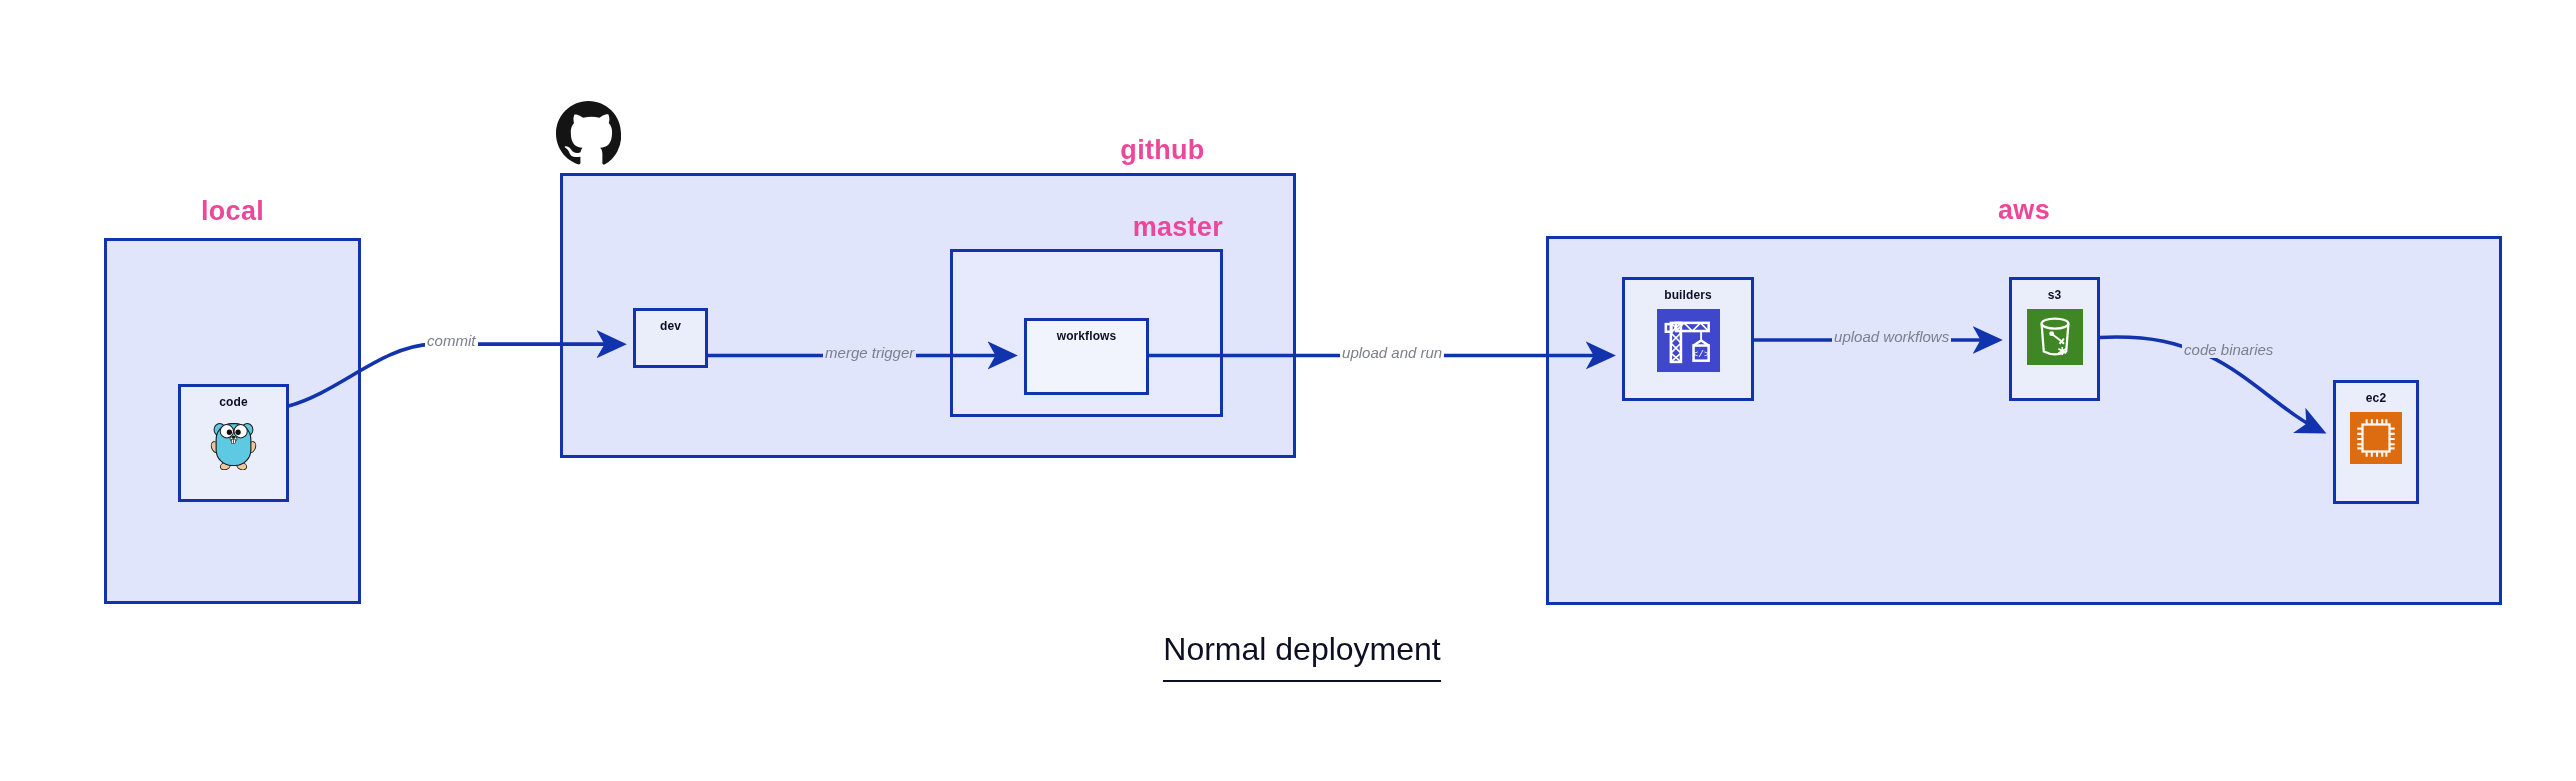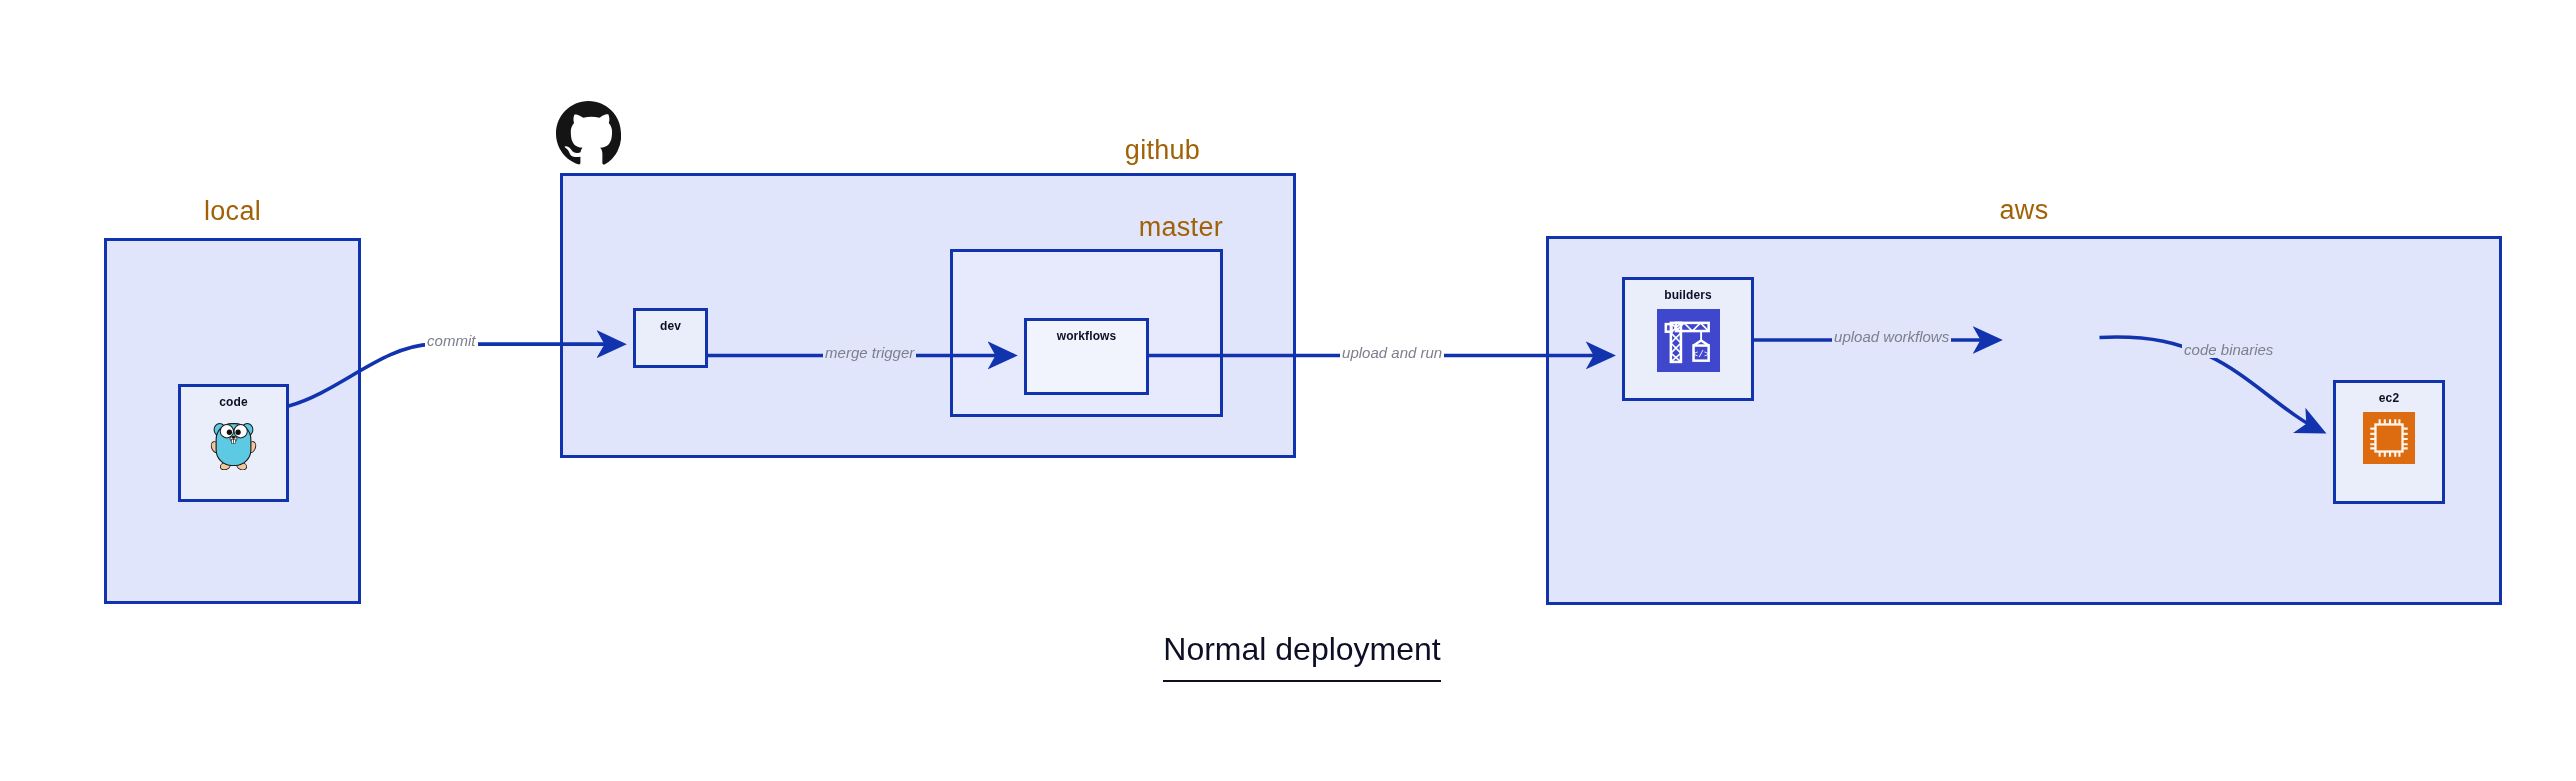--- a/index.html
+++ b/index.html
@@ -3,21 +3,21 @@
 <meta charset="utf-8">
 <style>
   html,body{margin:0;padding:0;background:#ffffff;}
   body{width:2604px;height:781px;position:relative;overflow:hidden;
        font-family:"Liberation Sans",sans-serif;color:#0d1025;}
 
   .canvas{position:absolute;inset:0;}
 
   
   .cluster{position:absolute;background:#e0e5fb;border:3.6px solid #1233ae;box-sizing:border-box;}
-  .cluster-label{position:absolute;font-size:27px;font-weight:400;color:#a16207;
+  .cluster-label{position:absolute;font-size:27px;font-weight:700;color:#ec4899;
                  letter-spacing:0.3px;white-space:nowrap;text-align:center;}
 
   
   .node{position:absolute;background:#eaeefb;border:3.1px solid #1233ae;box-sizing:border-box;
         display:flex;flex-direction:column;align-items:center;}
   .node-label{font-size:12px;font-weight:bold;color:#0d1025;margin-top:8.2px;white-space:nowrap;
               letter-spacing:0.1px;}
   .node-icon{margin-top:7.2px;display:flex;align-items:center;justify-content:center;}
 
   
@@ -119,22 +119,42 @@
           <path d="M70 35 L70 50" stroke-width="3"></path>
 
           <path d="M58 58 L70 50 L82 58"></path>
           <rect x="58" y="58" width="24" height="24"></rect>
         </g>
         <text x="70" y="76" font-family="'Liberation Mono',monospace" font-size="15" fill="#ffffff" text-anchor="middle">&lt;/&gt;</text>
       </svg>
     </div>
   </div>
 
-
-  <div class="node" style="left:2333px;top:380px;width:112px;height:124px;">
+  <div class="node" style="left:2009px;top:277px;width:91px;height:124px;">
+    <div class="node-label">s3</div>
+    <div class="node-icon">
+      <svg width="56" height="56" viewBox="0 0 100 100">
+        <rect x="0" y="0" width="100" height="100" fill="#3f8624"></rect>
+        <g fill="none" stroke="#ffffff" stroke-width="4" stroke-linejoin="round">
+          <ellipse cx="50" cy="26" rx="24" ry="9"></ellipse>
+          <path d="M26 26 L30 76 Q50 86 70 76 L74 26"></path>
+        </g>
+        <g stroke="#ffffff" stroke-width="3.4" fill="none">
+          <path d="M44 44 L62 58"></path>
+          <path d="M62 58 L66 53 M62 58 L58 62 M62 58 L66 62"></path>
+          <circle cx="44" cy="44" r="2.6" fill="#ffffff"></circle>
+        </g>
+        <g stroke="#ffffff" stroke-width="3" fill="none">
+          <path d="M63 68 L63 82 M56 71 L70 79 M70 71 L56 79"></path>
+        </g>
+      </svg>
+    </div>
+  </div>
+
+  <div class="node" style="left:2333px;top:380px;width:86px;height:124px;">
     <div class="node-label">ec2</div>
     <div class="node-icon">
       <svg width="52" height="52" viewBox="0 0 100 100">
         <rect x="0" y="0" width="100" height="100" fill="#dd6b10"></rect>
         <rect x="24" y="24" width="52" height="52" fill="none" stroke="#fdf5ec" stroke-width="4.5"></rect>
         <g stroke="#fdf5ec" stroke-width="4">
           <path d="M32 24 L32 14 M42 24 L42 14 M52 24 L52 14 M62 24 L62 14 M70 24 L70 14"></path>
           <path d="M32 76 L32 86 M42 76 L42 86 M52 76 L52 86 M62 76 L62 86 M70 76 L70 86"></path>
           <path d="M24 32 L14 32 M24 42 L14 42 M24 52 L14 52 M24 62 L14 62 M24 70 L14 70"></path>
           <path d="M76 32 L86 32 M76 42 L86 42 M76 52 L86 52 M76 62 L86 62 M76 70 L86 70"></path>

